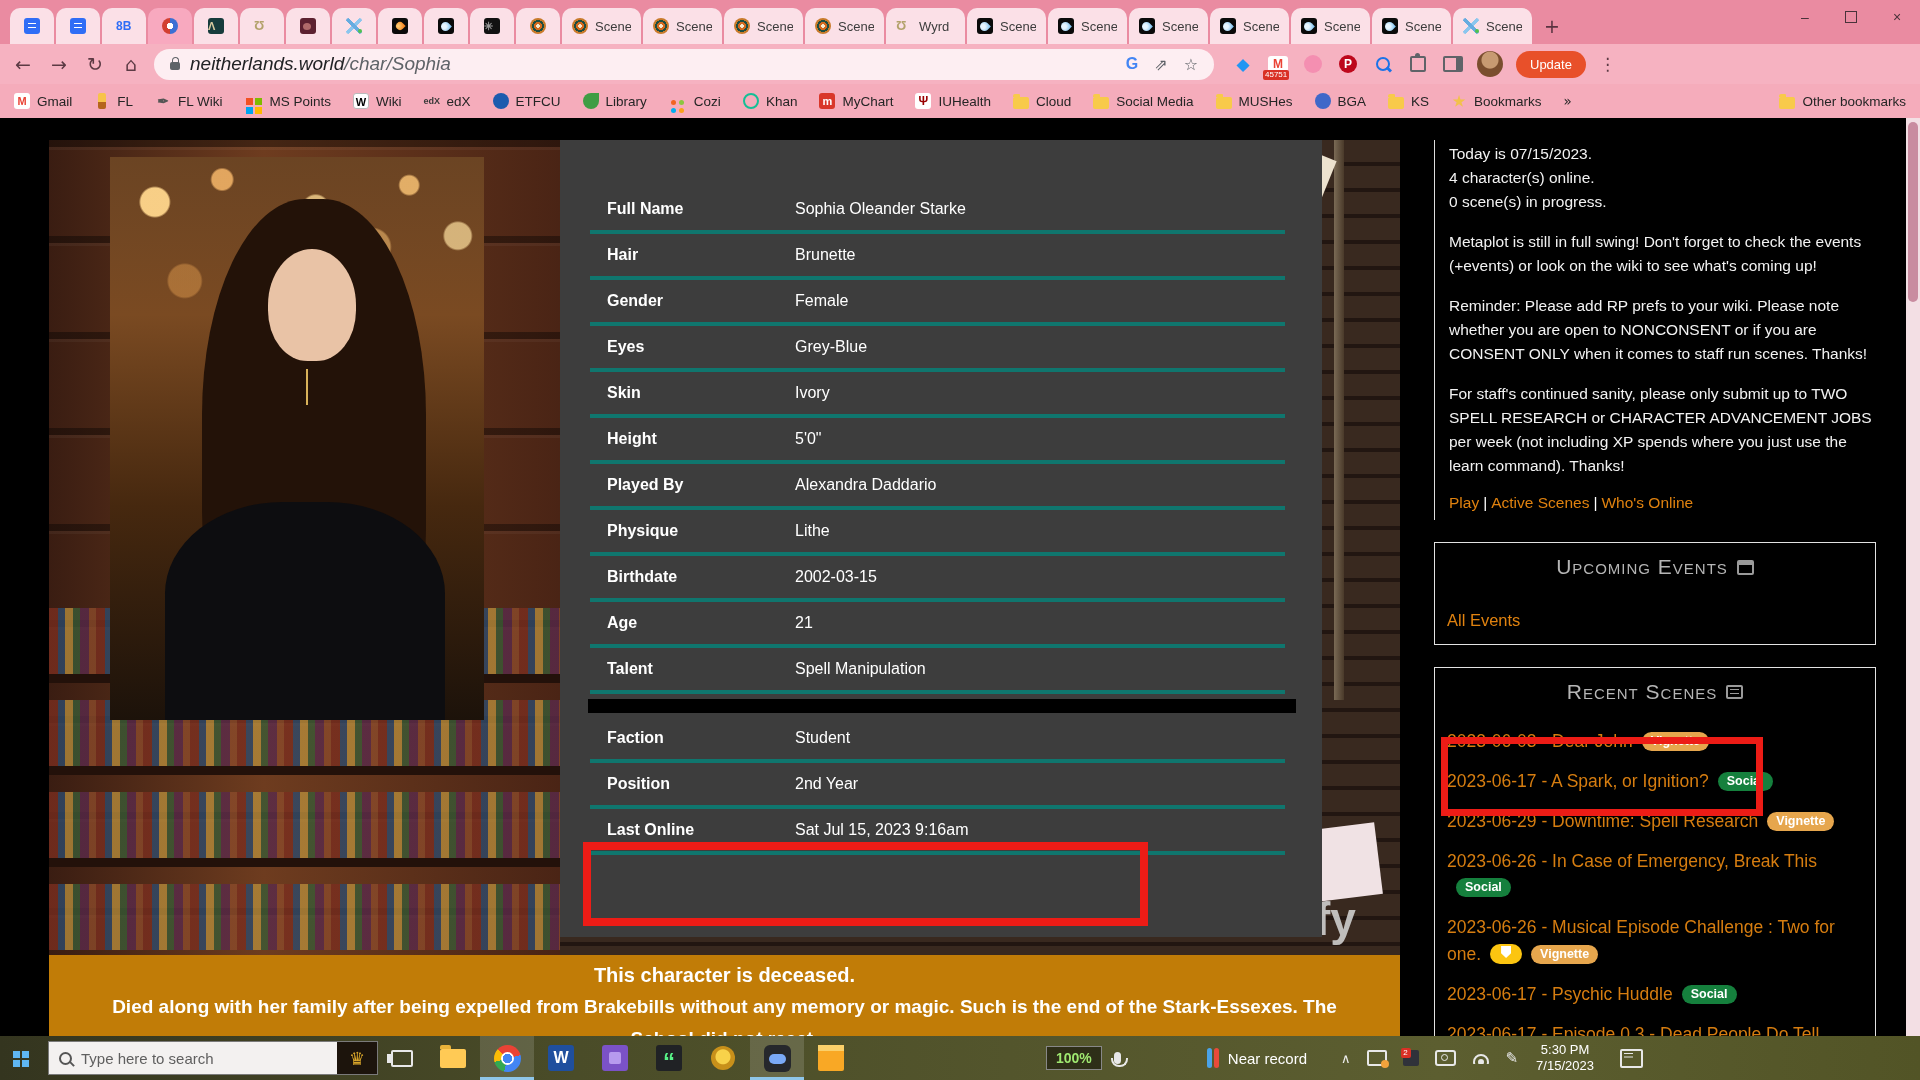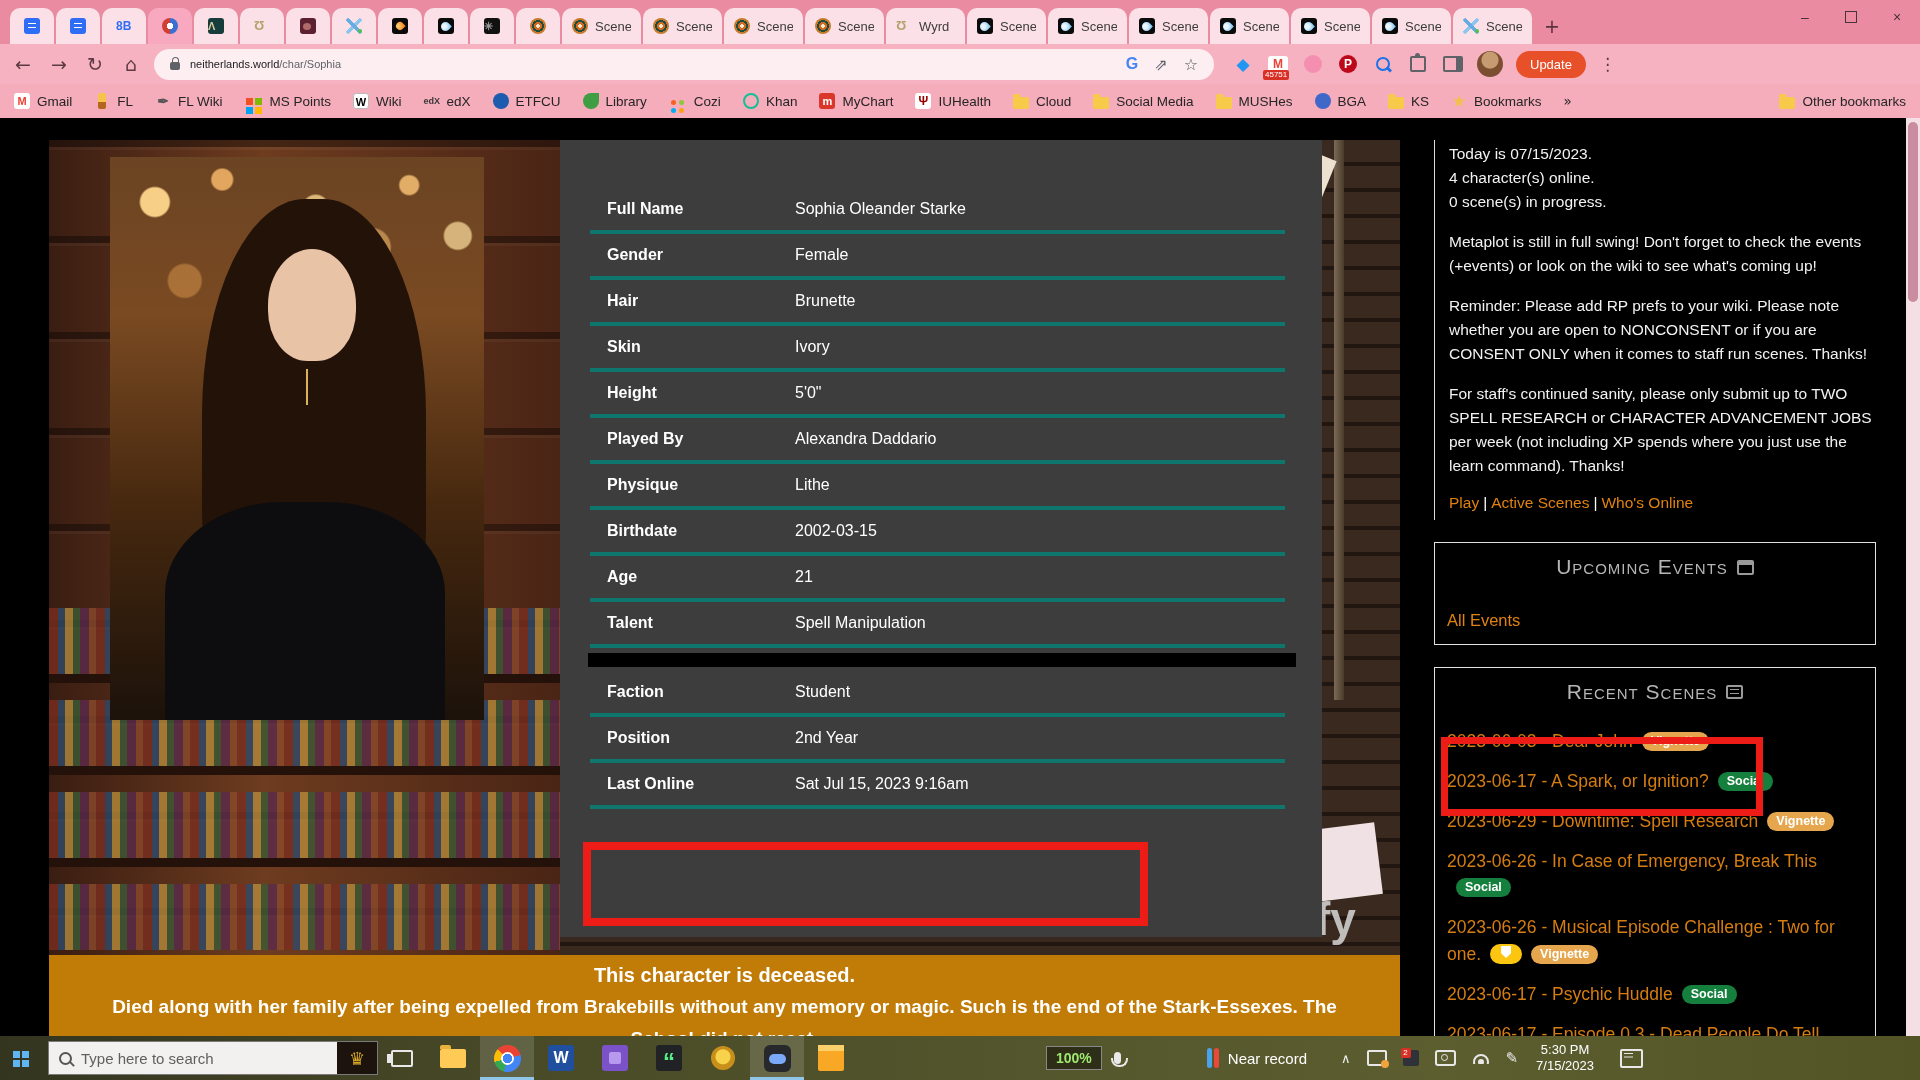--- a/index.html
+++ b/index.html
@@ -49,21 +49,21 @@
   .wc .maxbox{width:10px;height:10px;border:1.5px solid #4a323a;}
   
   #toolbar{position:absolute;left:0;top:44px;width:1920px;height:40px;background:#f6b2c1;
     display:flex;align-items:center;padding:0 10px;box-sizing:border-box;gap:10px;}
   .navic{font-size:19px;color:#5c3a44;width:26px;text-align:center;flex:none;}
   #addresspill{flex:none;width:1060px;height:31px;background:#fdeef2;border-radius:16px;
     display:flex;align-items:center;padding:0 16px;gap:10px;box-sizing:border-box;}
   .lockic{width:10px;height:8px;background:#5f6368;border-radius:2px;position:relative;flex:none;margin-top:3px;}
   .lockic::before{content:"";position:absolute;left:1.5px;top:-5px;width:7px;height:6px;border:1.5px solid #5f6368;
     border-bottom:none;border-radius:4px 4px 0 0;box-sizing:border-box;}
-  .url{font-size:11px;color:#202124;white-space:nowrap;}
+  .url{font-size:19px;color:#202124;white-space:nowrap;font-style:italic;}
   .url .path{color:#5f6368;}
   #pillright{margin-left:auto;display:flex;align-items:center;gap:16px;}
   .gico{font-weight:bold;font-size:16px;color:#4285f4;}
   .shareic,.staric{color:#5c6066;font-size:16px;}
   .xrow{display:flex;align-items:center;gap:13px;margin-left:8px;}
   .xico{width:22px;height:22px;display:flex;align-items:center;justify-content:center;position:relative;flex:none;}
   .gem{color:#2196f3;font-size:17px;}
   .gmailx{width:20px;height:16px;background:#fff;border-radius:3px;color:#ea4335;font-weight:bold;
     font-size:12px;text-align:center;line-height:16px;}
   .gbadge{position:absolute;bottom:-5px;left:-4px;background:#d93025;color:#fff;font-size:8px;
@@ -505,26 +505,30 @@
     </div>
   </div>
 
   <div id="infopanel">
     <div id="tbl1">
         <div class="trow">
           <div class="tlab">Full Name</div>
           <div class="tval">Sophia Oleander Starke</div>
         </div>
         <div class="trow">
+          <div class="tlab">Hair</div>
+          <div class="tval">Brunette</div>
+        </div>
+        <div class="trow">
           <div class="tlab">Gender</div>
           <div class="tval">Female</div>
         </div>
         <div class="trow">
-          <div class="tlab">Hair</div>
-          <div class="tval">Brunette</div>
+          <div class="tlab">Eyes</div>
+          <div class="tval">Grey-Blue</div>
         </div>
         <div class="trow">
           <div class="tlab">Skin</div>
           <div class="tval">Ivory</div>
         </div>
         <div class="trow">
           <div class="tlab">Height</div>
           <div class="tval">5'0"</div>
         </div>
         <div class="trow">

